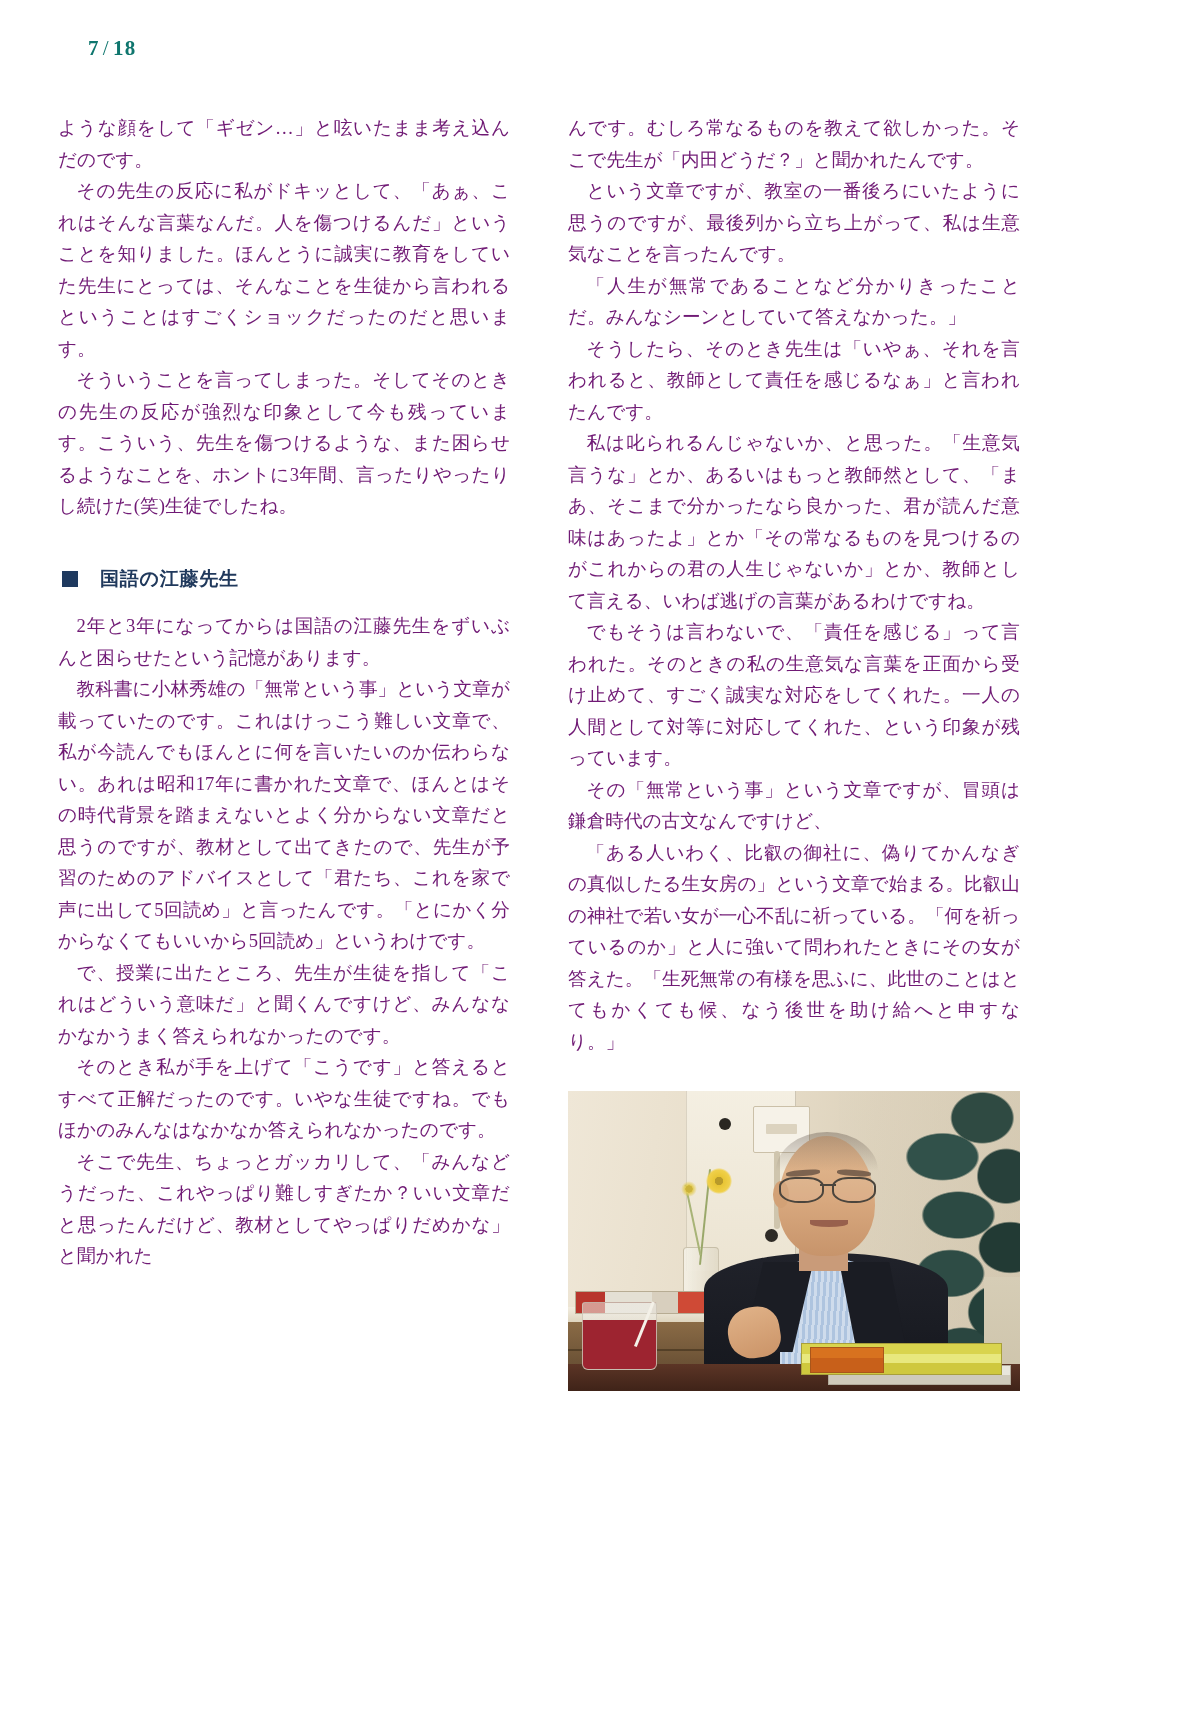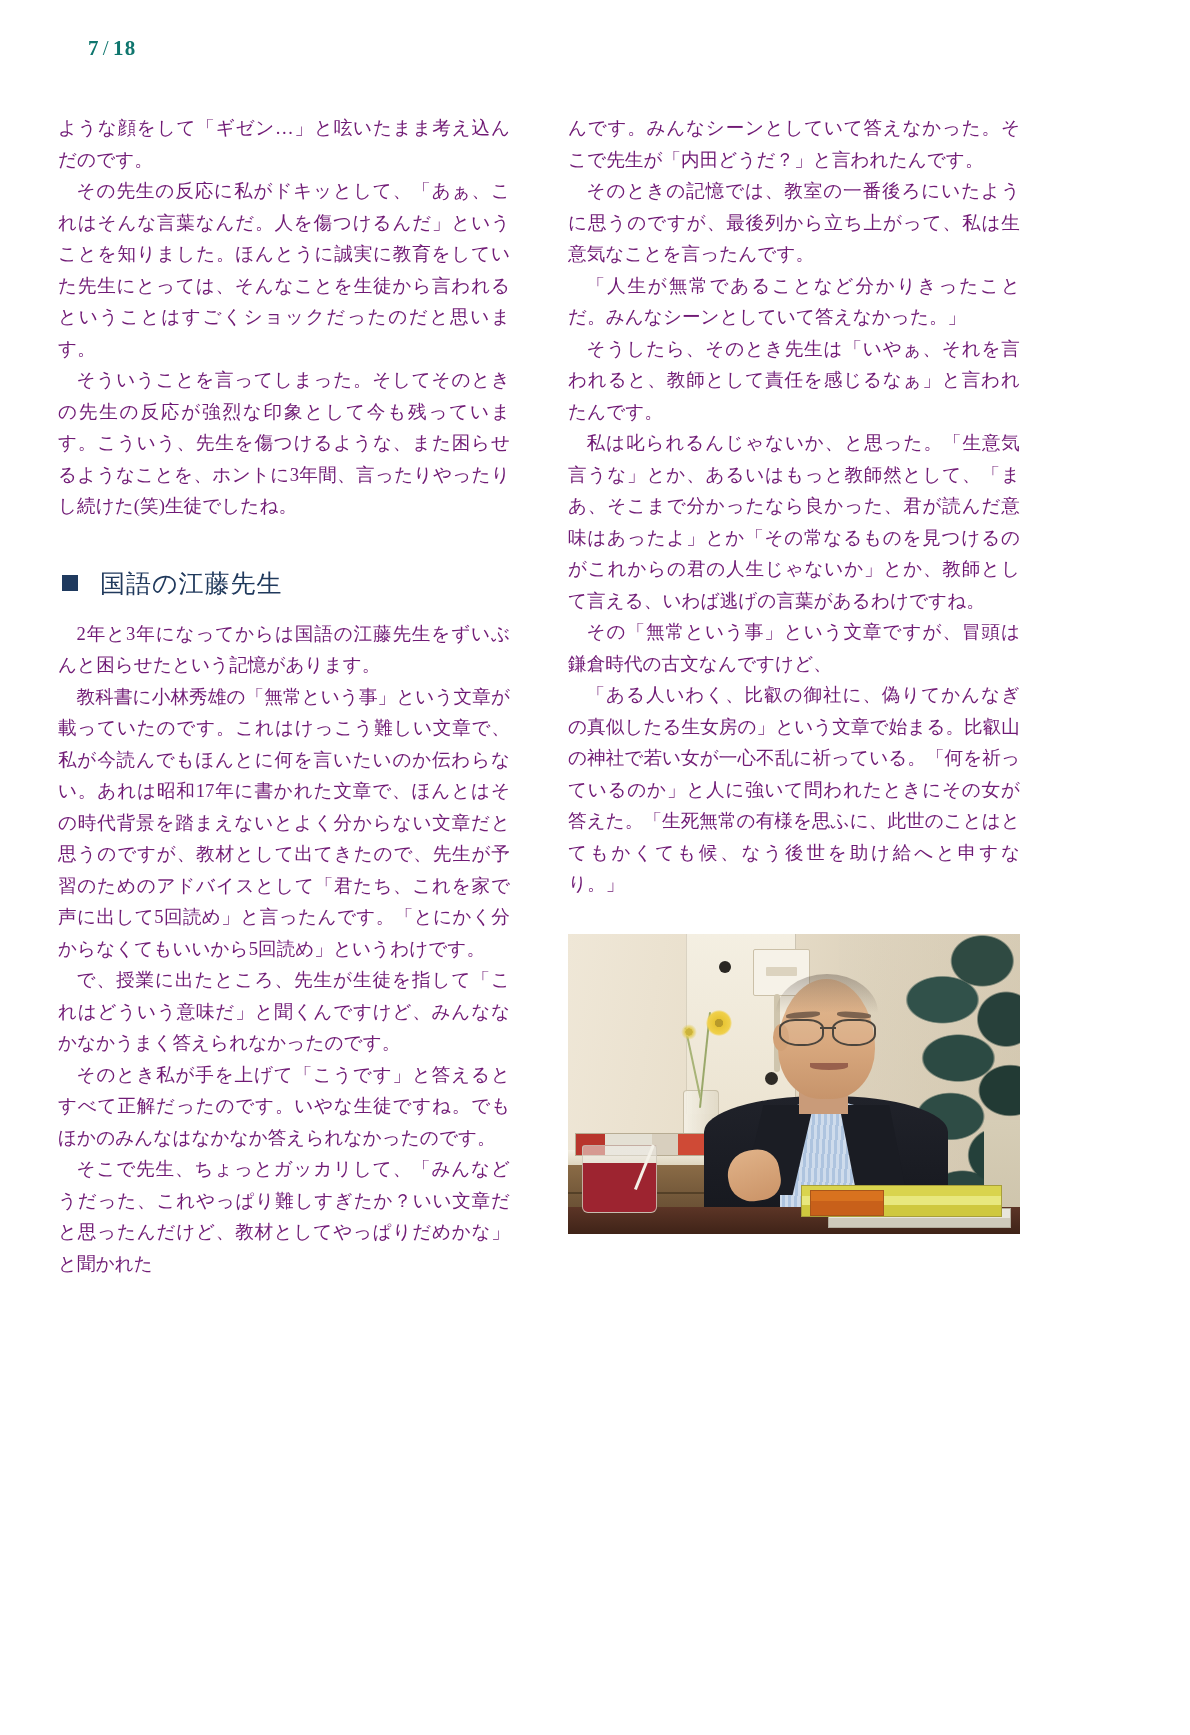--- a/index.html
+++ b/index.html
@@ -81,22 +81,22 @@
   .section-heading .bullet {
     width: 16px;
     height: 16px;
     background: #1f3a5f;
     flex: 0 0 auto;
     margin-right: 22px;
     margin-left: 4px;
   }
   .section-heading .heading-text {
     font-family: "Liberation Sans", "DejaVu Sans", sans-serif;
-    font-size: 25px;
-    font-weight: 400;
+    font-size: 19px;
+    font-weight: 700;
     color: #20395c;
     letter-spacing: 0.04em;
     line-height: 1.2;
   }
 
   
   .photo-wrap {
     margin-top: 34px;
     width: 452px;
   }
@@ -515,25 +515,26 @@
       <p class="body-text indent">2年と3年になってからは国語の江藤先生をずいぶんと困らせたという記憶があります。</p>
       <p class="body-text indent">教科書に小林秀雄の「無常という事」という文章が載っていたのです。これはけっこう難しい文章で、私が今読んでもほんとに何を言いたいのか伝わらない。あれは昭和17年に書かれた文章で、ほんとはその時代背景を踏まえないとよく分からない文章だと思うのですが、教材として出てきたので、先生が予習のためのアドバイスとして「君たち、これを家で声に出して5回読め」と言ったんです。「とにかく分からなくてもいいから5回読め」というわけです。</p>
       <p class="body-text indent">で、授業に出たところ、先生が生徒を指して「これはどういう意味だ」と聞くんですけど、みんななかなかうまく答えられなかったのです。</p>
       <p class="body-text indent">そのとき私が手を上げて「こうです」と答えるとすべて正解だったのです。いやな生徒ですね。でもほかのみんなはなかなか答えられなかったのです。</p>
       <p class="body-text indent">そこで先生、ちょっとガッカリして、「みんなどうだった、これやっぱり難しすぎたか？いい文章だと思ったんだけど、教材としてやっぱりだめかな」と聞かれた</p>
 
     </div>
 
     <div class="col col-right">
 
-      <p class="body-text">んです。みんなシーンとしていて答えなかった。そこで先生が「内田どうだ？」と言われたんです。</p>
-      <p class="body-text indent">そのときの記憶では、教室の一番後ろにいたように思うのですが、最後列から立ち上がって、私は生意気なことを言ったんです。</p>
+      <p class="body-text">んです。むしろ常なるものを教えて欲しかった。そこで先生が「内田どうだ？」と聞かれたんです。</p>
+      <p class="body-text indent">という文章ですが、教室の一番後ろにいたように思うのですが、最後列から立ち上がって、私は生意気なことを言ったんです。</p>
       <p class="body-text indent">「人生が無常であることなど分かりきったことだ。みんなシーンとしていて答えなかった。」</p>
       <p class="body-text indent">そうしたら、そのとき先生は「いやぁ、それを言われると、教師として責任を感じるなぁ」と言われたんです。</p>
       <p class="body-text indent">私は叱られるんじゃないか、と思った。「生意気言うな」とか、あるいはもっと教師然として、「まあ、そこまで分かったなら良かった、君が読んだ意味はあったよ」とか「その常なるものを見つけるのがこれからの君の人生じゃないか」とか、教師として言える、いわば逃げの言葉があるわけですね。</p>
+      <p class="body-text indent">でもそうは言わないで、「責任を感じる」って言われた。そのときの私の生意気な言葉を正面から受け止めて、すごく誠実な対応をしてくれた。一人の人間として対等に対応してくれた、という印象が残っています。</p>
       <p class="body-text indent">その「無常という事」という文章ですが、冒頭は鎌倉時代の古文なんですけど、</p>
       <p class="body-text indent">「ある人いわく、比叡の御社に、偽りてかんなぎの真似したる生女房の」という文章で始まる。比叡山の神社で若い女が一心不乱に祈っている。「何を祈っているのか」と人に強いて問われたときにその女が答えた。「生死無常の有様を思ふに、此世のことはとてもかくても候、なう後世を助け給へと申すなり。」</p>
 
       <div class="photo-wrap">
         <div class="photo">
           <div class="ph-wall"></div>
           <div class="ph-wall-panel"></div>
           <div class="ph-switch"></div>
           <div class="ph-switch-stem"></div>
           <div class="ph-knob"></div>

